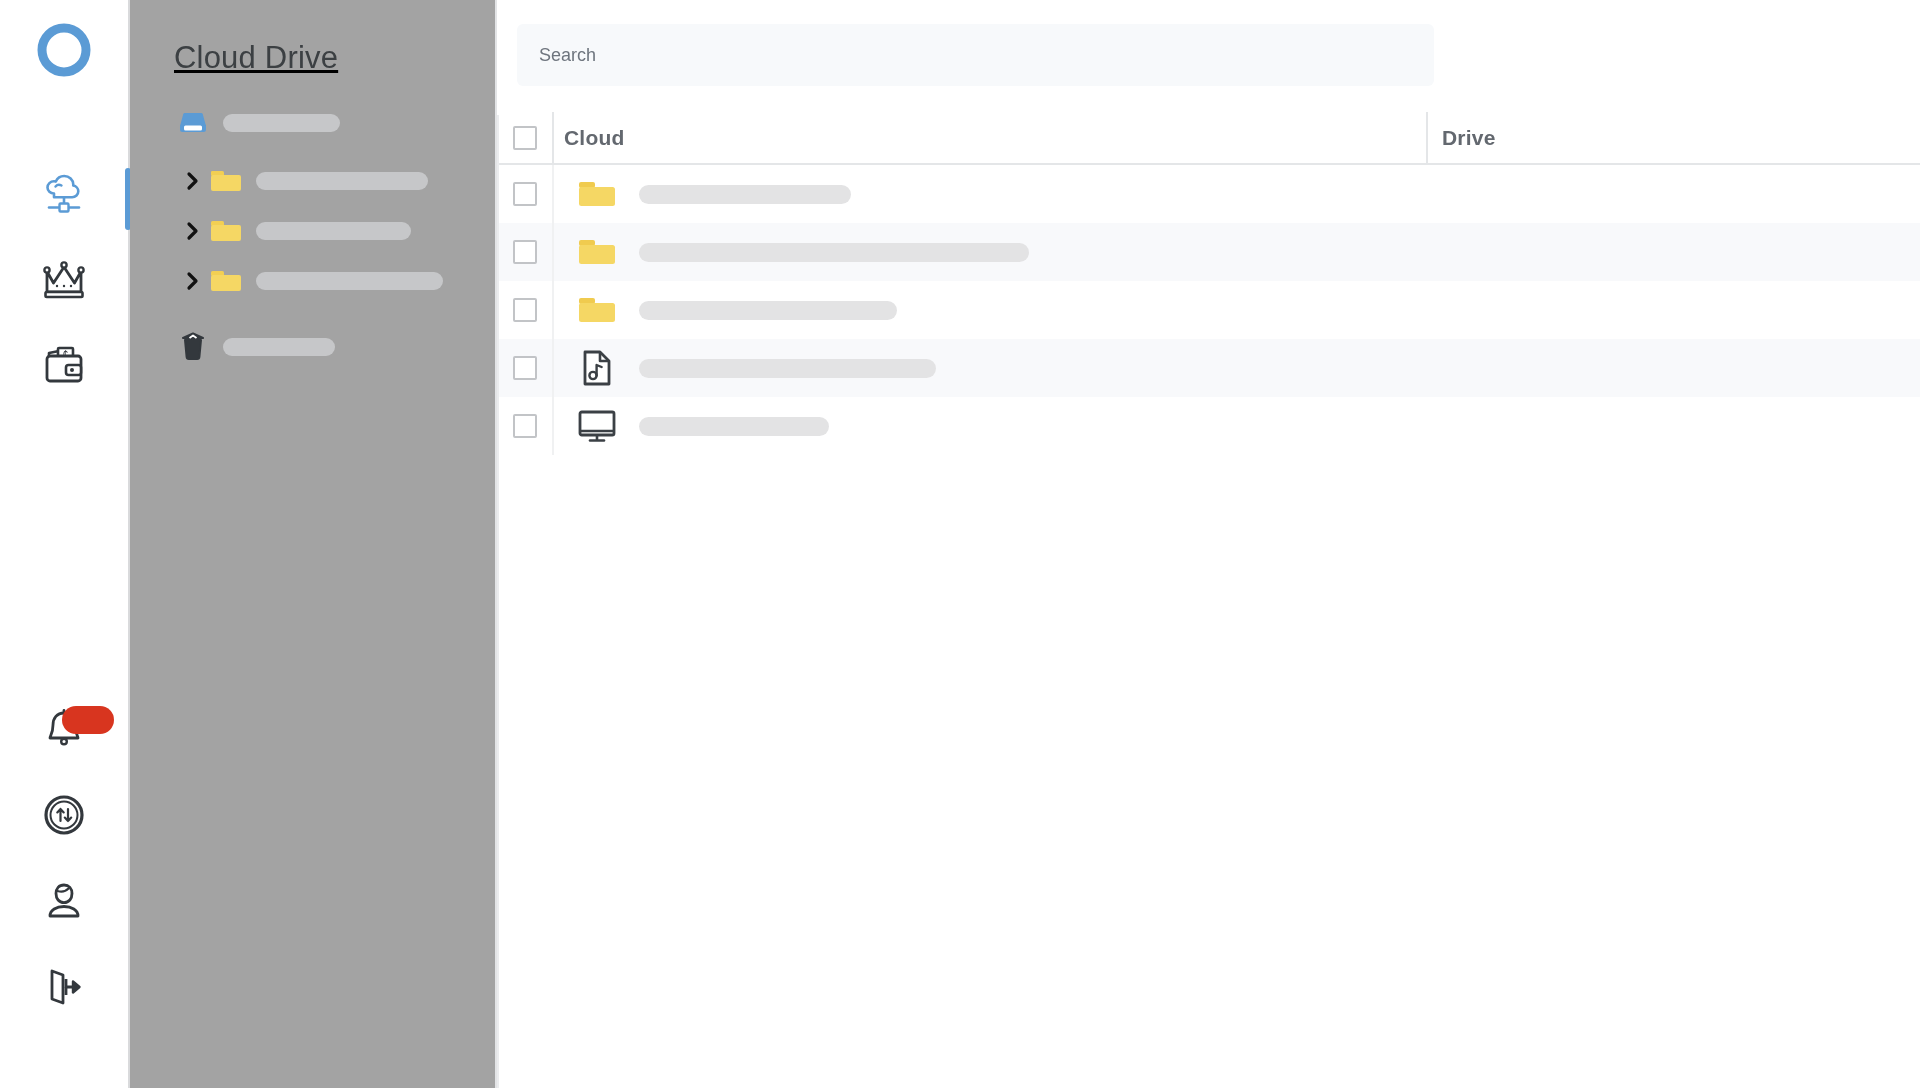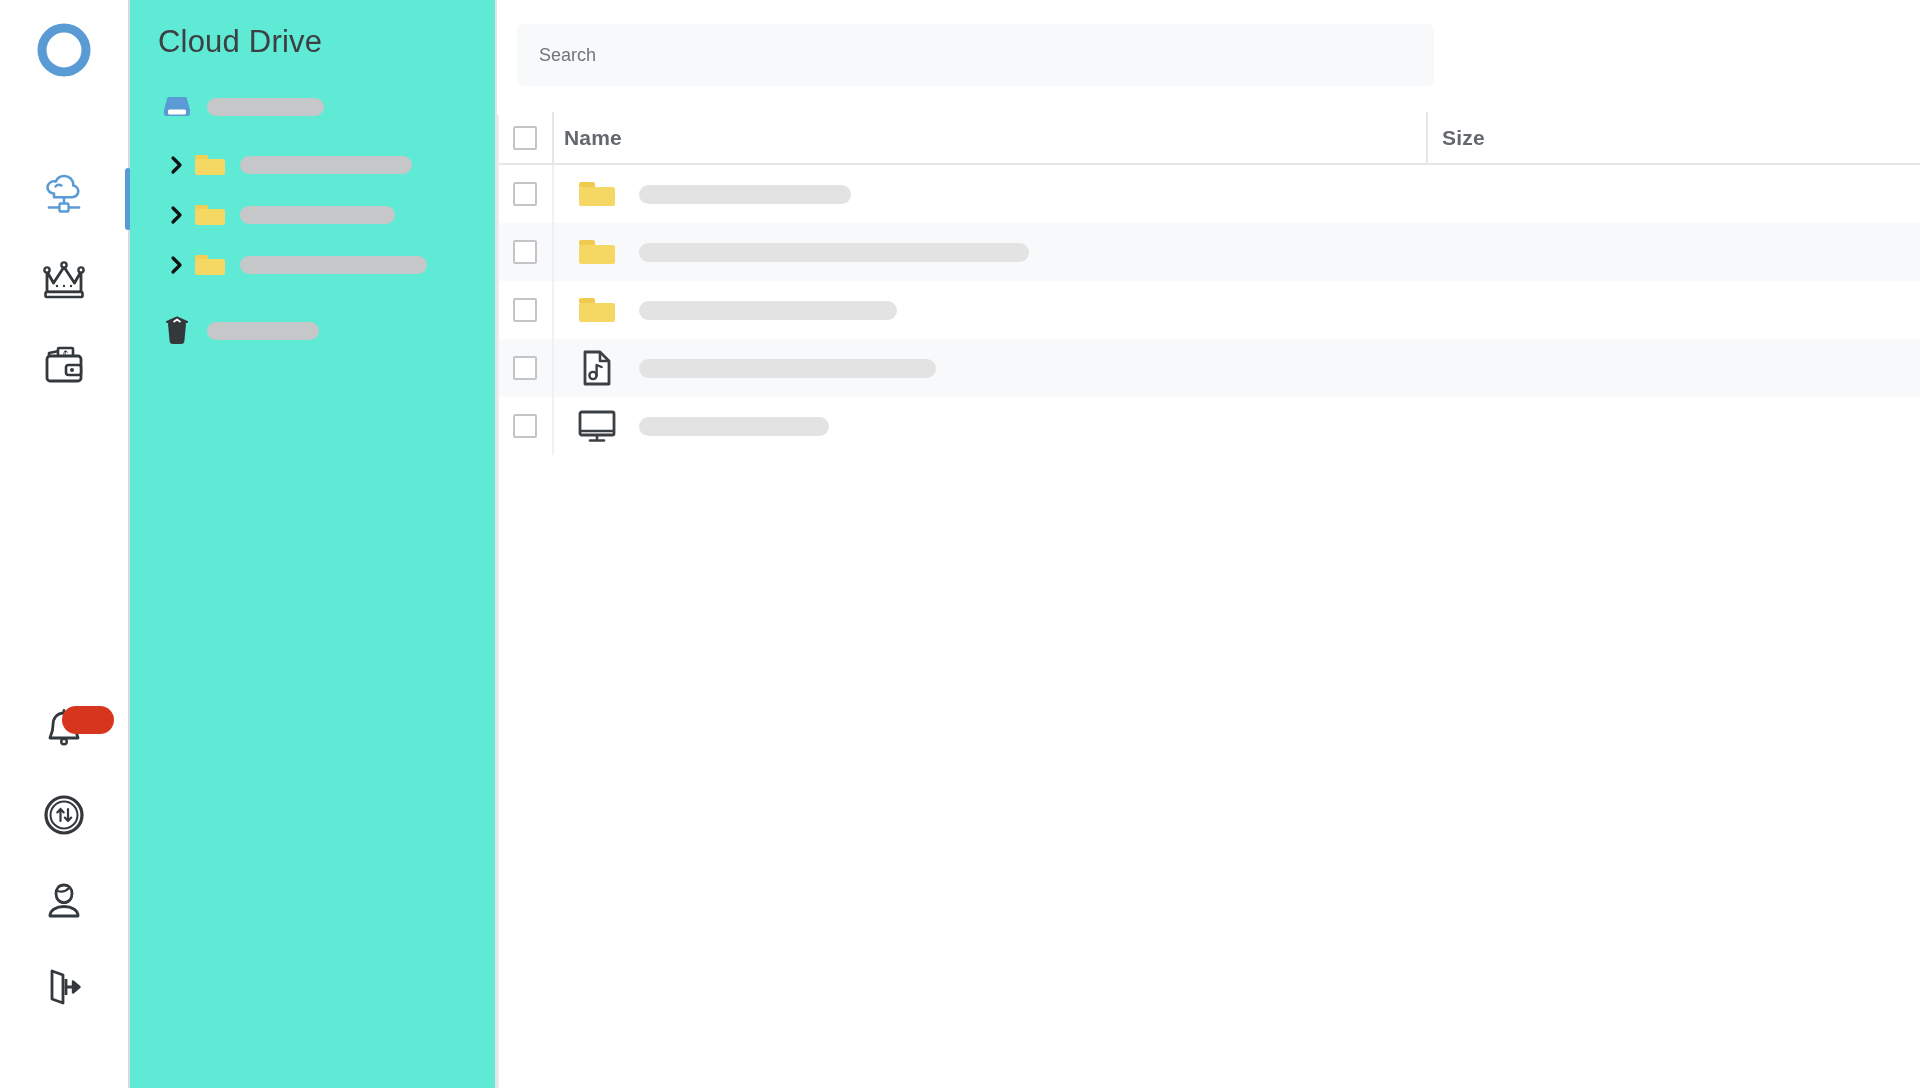--- a/index.html
+++ b/index.html
@@ -42,24 +42,25 @@
     left: 63px; top: 20px;
     width: 52px; height: 28px;
     background: #d8351f;
     border-radius: 14px;
   }
 
   
   .sidebar {
     width: 367px; height: 1088px;
     flex: 0 0 367px;
-    background: #5eead4;
+    background: #a3a3a3;
     border-right: 2px solid #e3e4e6;
-    padding: 0;
+    padding: 16px;
     position: relative;
+    text-decoration: underline;
   }
   .sidebar-title {
     font-size: 31px;
     color: #3c4043;
     font-weight: 400;
     padding: 24px 0 0 28px;
     letter-spacing: .2px;
   }
   .tree { margin-top: 27px; }
   .tree-row {
@@ -344,24 +345,24 @@
       <input class="search-box" type="text" placeholder="Search" style="">
     </div>
 
     <div class="table">
 
       <div class="thead">
         <div class="col-check">
           <div class="checkbox"></div>
         </div>
         <div class="col-name">
-          <span class="th-label">Name</span>
-        </div>
-        <div class="col-size">
-          <span class="th-label">Size</span>
+          <span class="th-label">Cloud</span>
+        </div>
+        <div class="col-size">
+          <span class="th-label">Drive</span>
         </div>
       </div>
 
       <div class="trow">
         <div class="col-check">
           <div class="checkbox"></div>
         </div>
         <div class="col-name">
           <div class="row-icon">
             <svg width="42" height="34" viewBox="0 0 42 34">

